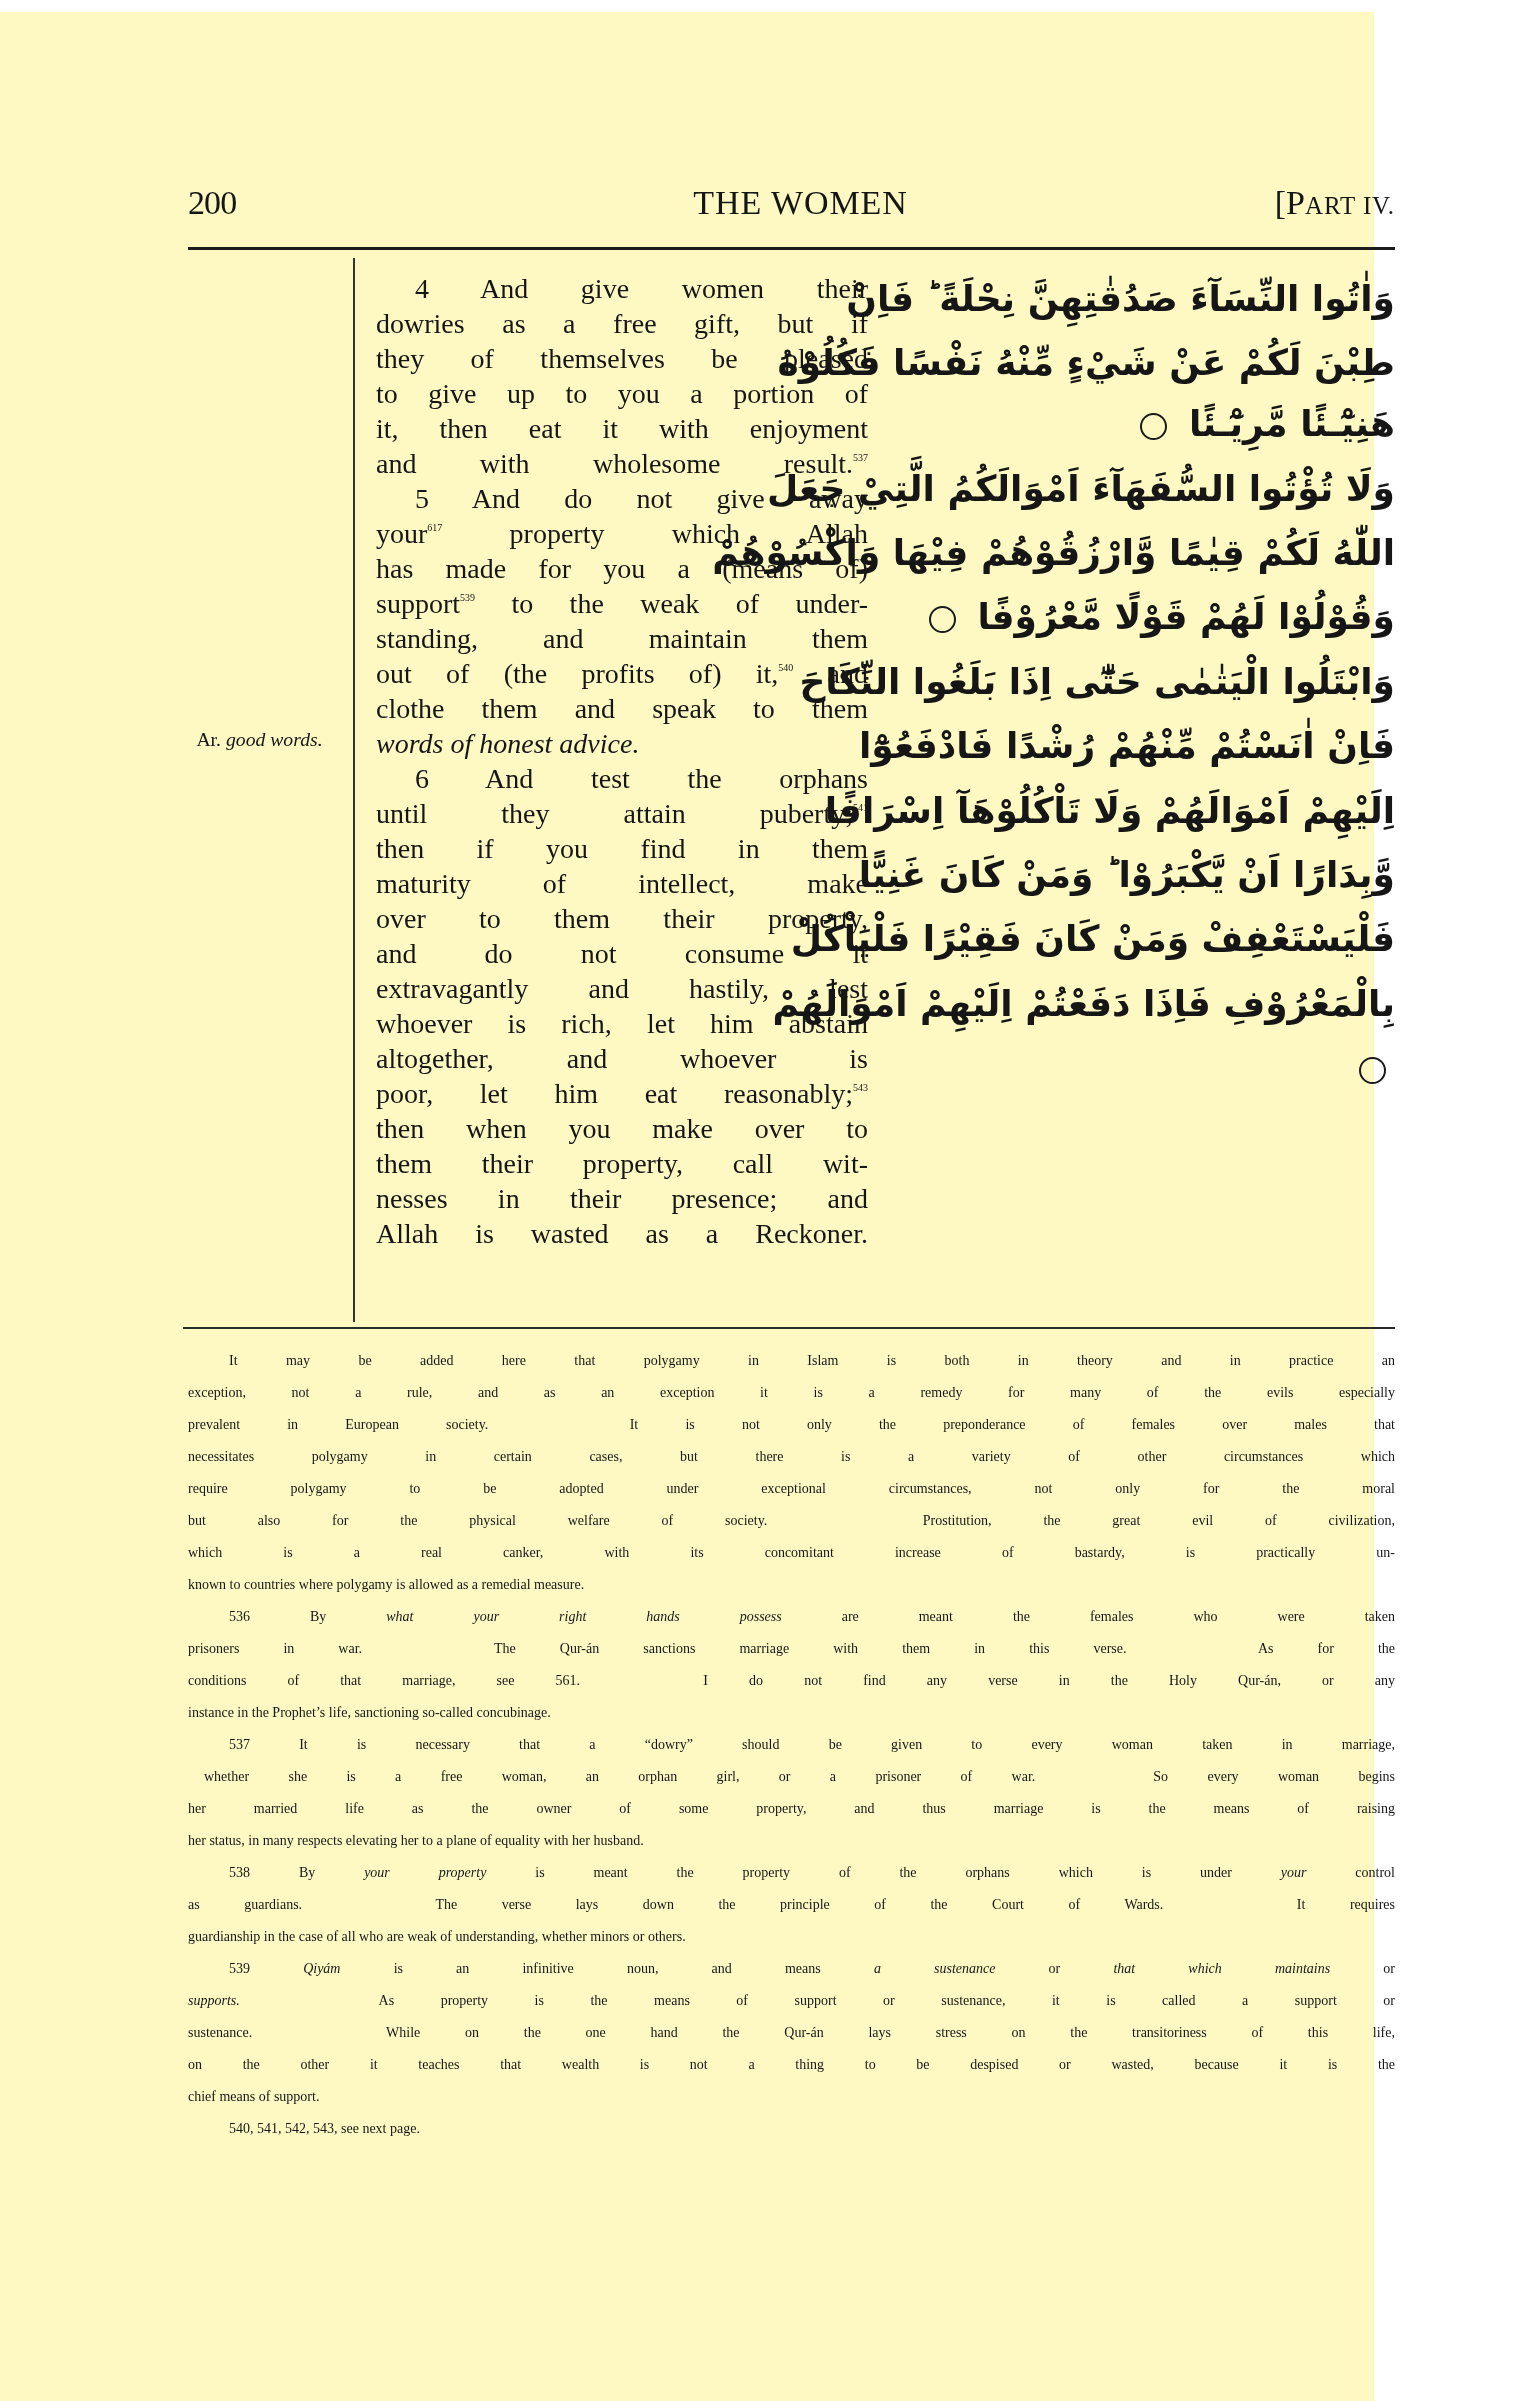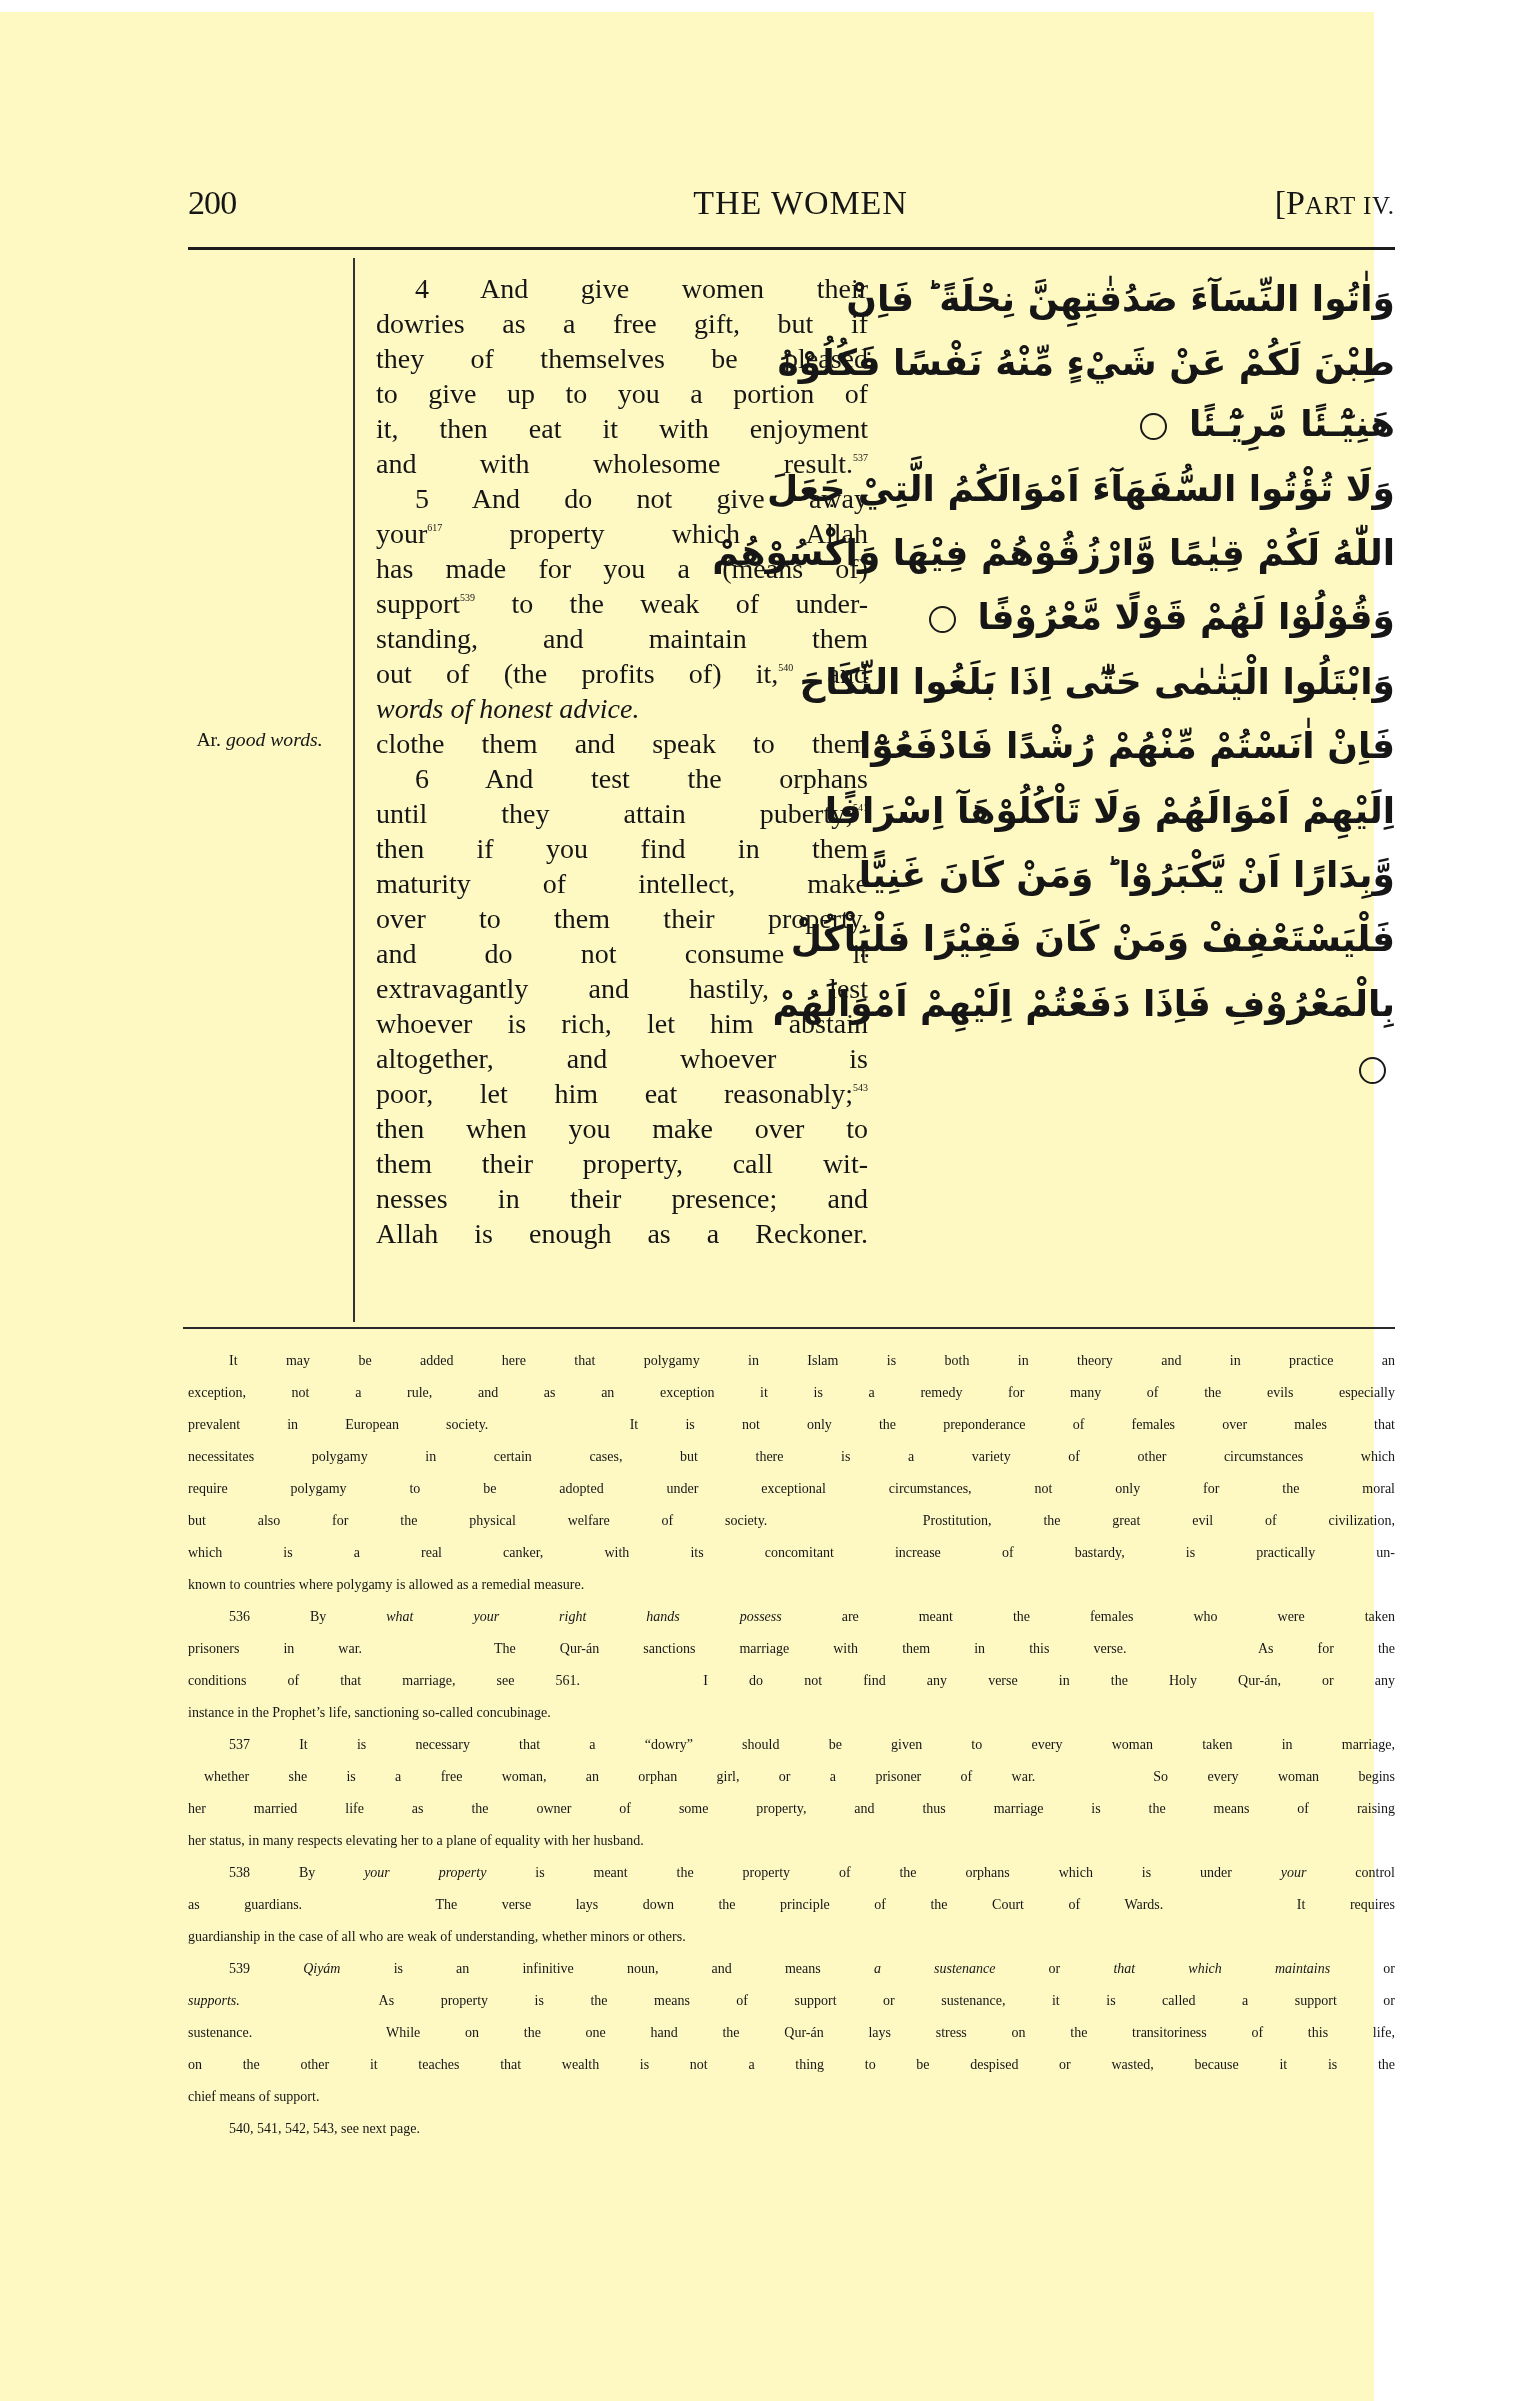--- a/index.html
+++ b/index.html
@@ -75,36 +75,36 @@
       <span class="verse-line"><span>they of themselves be pleased</span></span>
       <span class="verse-line"><span>to give up to you a portion of</span></span>
       <span class="verse-line"><span>it, then eat it with enjoyment</span></span>
       <span class="verse-line"><span>and with wholesome result.</span><sup>537</sup></span>
       <span class="verse-line indent"><span>5 And do not give away</span></span>
       <span class="verse-line"><span>your</span><sup>617</sup><span> property which Allah</span></span>
       <span class="verse-line"><span>has made for you a (means of)</span></span>
       <span class="verse-line"><span>support</span><sup>539</sup><span> to the weak of under-</span></span>
       <span class="verse-line"><span>standing, and maintain them</span></span>
       <span class="verse-line"><span>out of (the profits of) it,</span><sup>540</sup><span> and</span></span>
+      <span class="verse-line"><span>clothe them and speak to them</span></span>
       <span class="verse-line last"><i>words of honest advice.</i></span>
-      <span class="verse-line"><span>clothe them and speak to them</span></span>
       <span class="verse-line indent"><span>6 And test the orphans</span></span>
       <span class="verse-line"><span>until they attain puberty;</span><sup>541</sup></span>
       <span class="verse-line"><span>then if you find in them</span></span>
       <span class="verse-line"><span>maturity of intellect, make</span></span>
       <span class="verse-line"><span>over to them their property,</span></span>
       <span class="verse-line"><span>and do not consume it</span></span>
       <span class="verse-line"><span>extravagantly and hastily, lest</span></span>
       <span class="verse-line"><span>whoever is rich, let him abstain</span></span>
       <span class="verse-line"><span>altogether, and whoever is</span></span>
       <span class="verse-line"><span>poor, let him eat reasonably;</span><sup>543</sup></span>
       <span class="verse-line"><span>then when you make over to</span></span>
       <span class="verse-line"><span>them their property, call wit-</span></span>
       <span class="verse-line"><span>nesses in their presence; and</span></span>
-      <span class="verse-line"><span>Allah is enough as a Reckoner.</span></span>
+      <span class="verse-line"><span>Allah is wasted as a Reckoner.</span></span>
     </div>
 
   <div class="arabic-column" id="arabic-column">
       <div class="arabic-line" style="top: 0px;"><span>وَاٰتُوا النِّسَآءَ صَدُقٰتِهِنَّ نِحْلَةً ؕ فَاِنْ</span></div>
       <div class="arabic-line" style="top: 64px;"><span>طِبْنَ لَكُمْ عَنْ شَيْءٍ مِّنْهُ نَفْسًا فَكُلُوْهُ</span></div>
       <div class="arabic-line short" style="top: 125px;"><span>هَنِيْٓـئًا مَّرِيْٓـئًا</span> <span class="verse-end-mark"></span></div>
       <div class="arabic-line" style="top: 190px;"><span>وَلَا تُؤْتُوا السُّفَهَآءَ اَمْوَالَكُمُ الَّتِيْ جَعَلَ</span></div>
       <div class="arabic-line" style="top: 254px;"><span>اللّٰهُ لَكُمْ قِيٰمًا وَّارْزُقُوْهُمْ فِيْهَا وَاكْسُوْهُمْ</span></div>
       <div class="arabic-line short" style="top: 318px;"><span>وَقُوْلُوْا لَهُمْ قَوْلًا مَّعْرُوْفًا</span> <span class="verse-end-mark"></span></div>
       <div class="arabic-line" style="top: 383px;"><span>وَابْتَلُوا الْيَتٰمٰى حَتّٰٓى اِذَا بَلَغُوا النِّكَاحَ</span></div>

